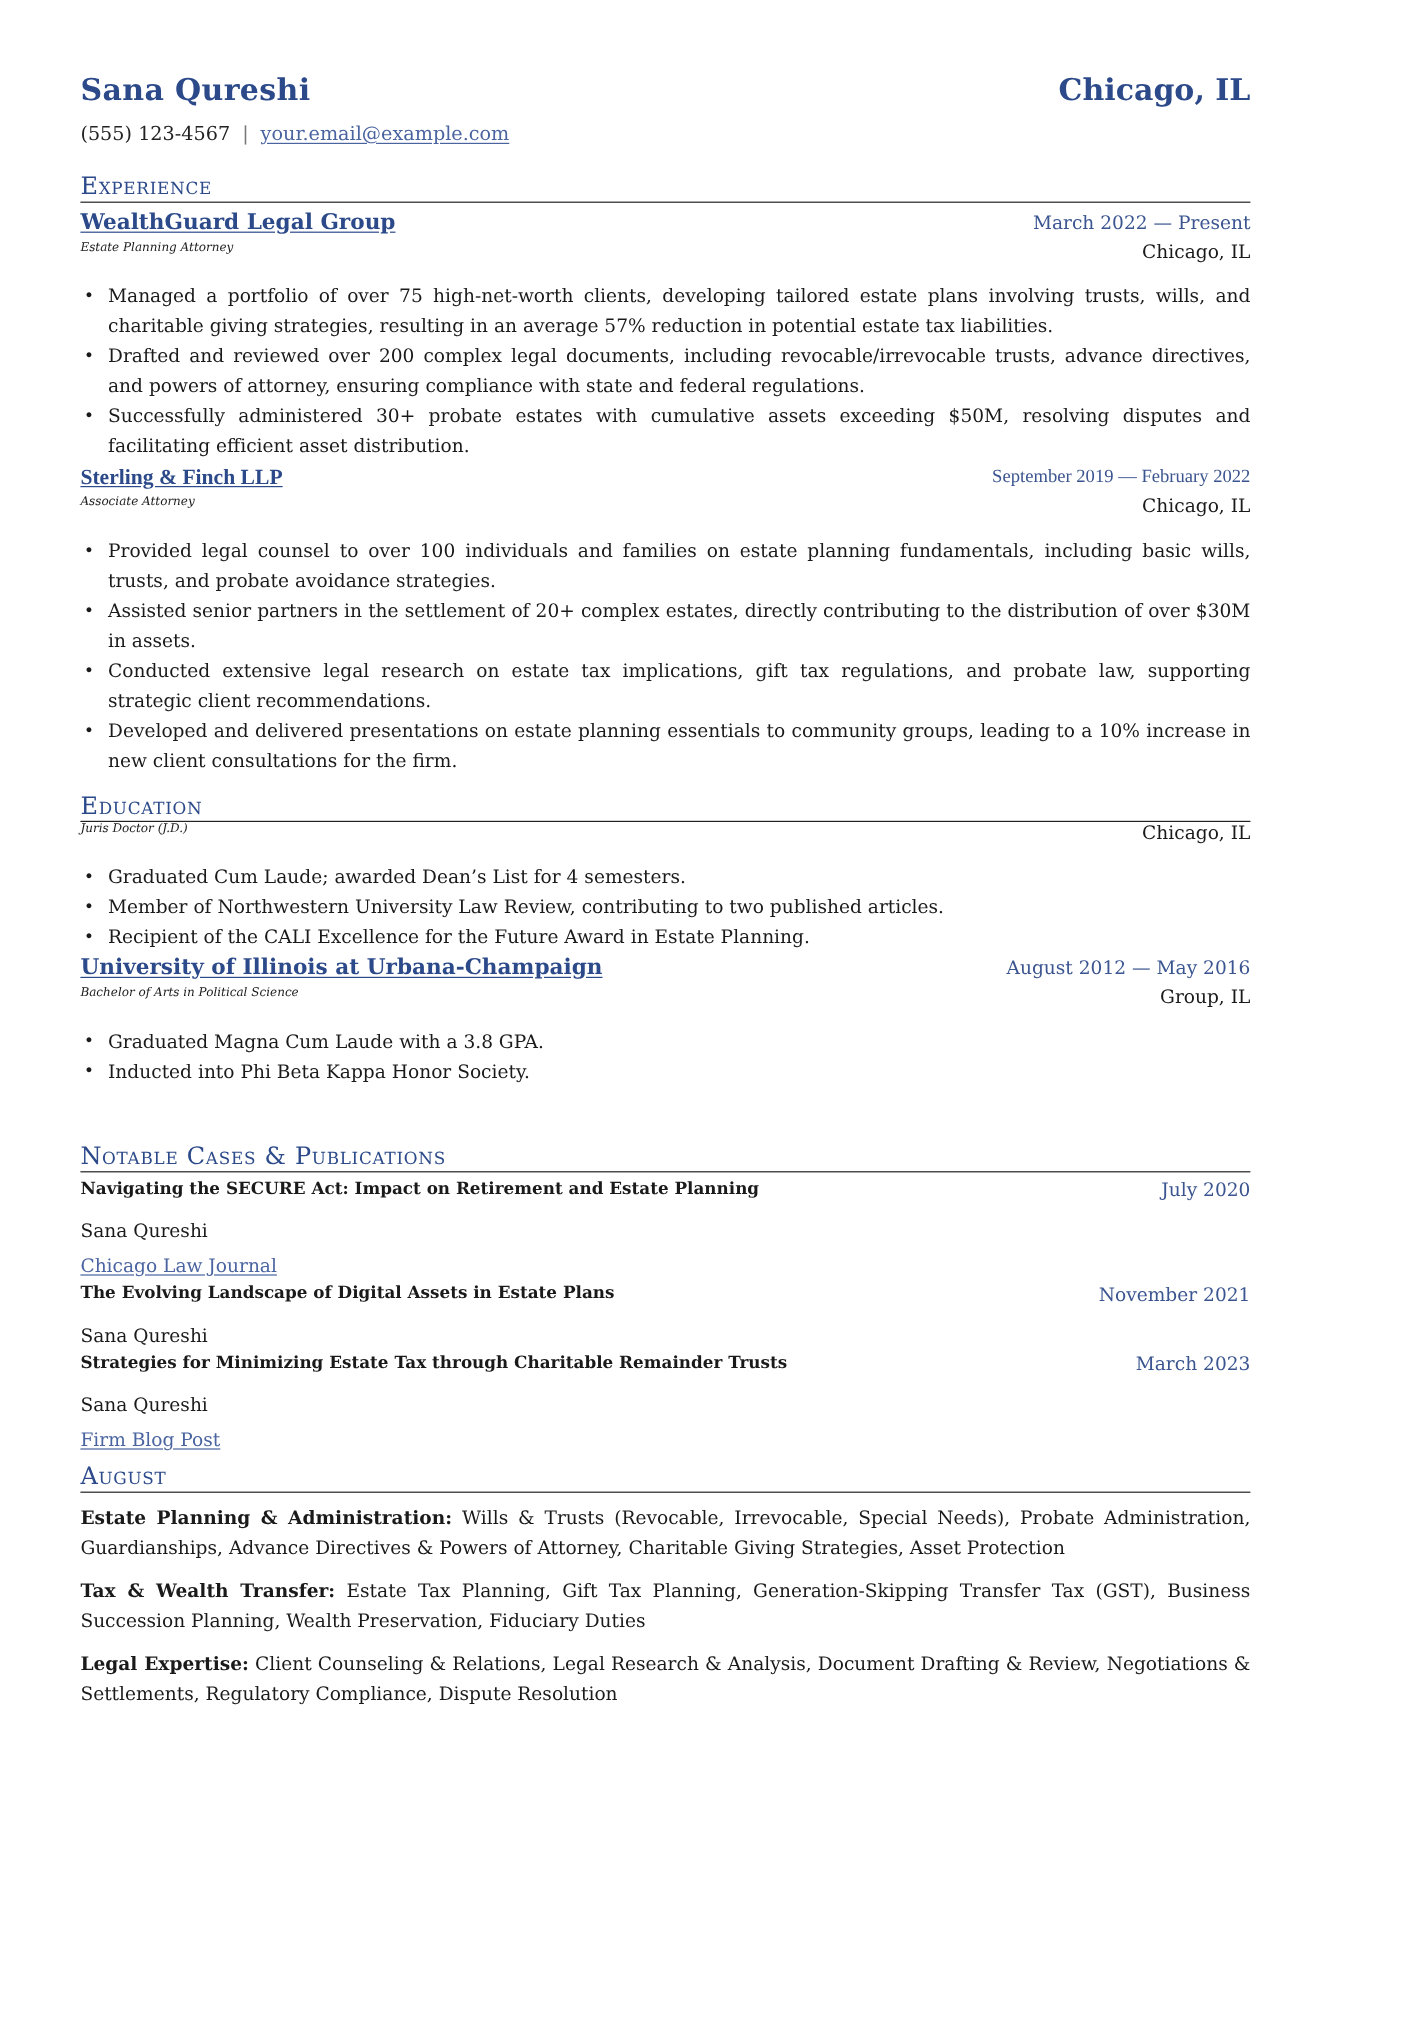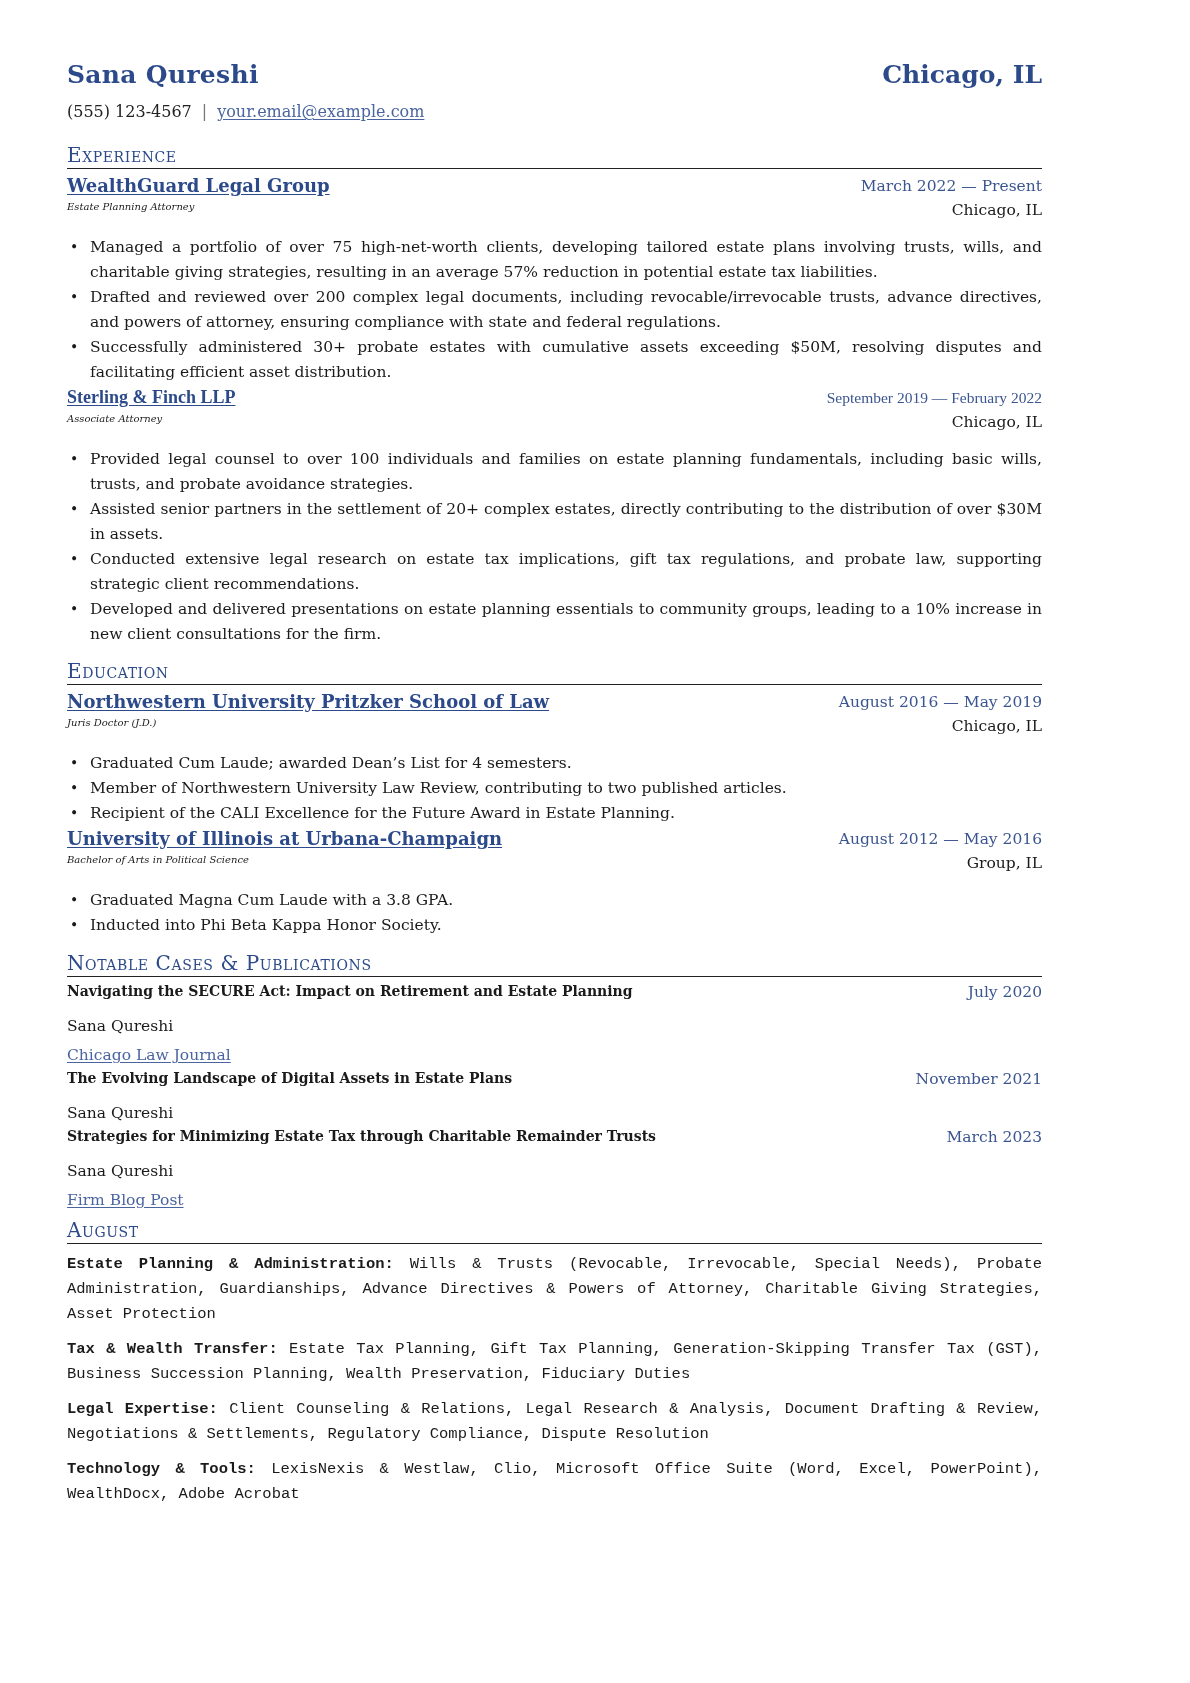--- a/index.html
+++ b/index.html
@@ -92,24 +92,20 @@
         <li>Conducted extensive legal research on estate tax implications, gift tax regulations, and probate law, supporting strategic client recommendations.</li>
         <li>Developed and delivered presentations on estate planning essentials to community groups, leading to a 10% increase in new client consultations for the firm.</li>
       </ul>
     </div>
   </div>
 
   <div class="section" style="top:659px;">
     <div class="section-title">Education</div>
 
     <div>
-      <div class="entry-head">
-        <a class="entry-name link" href="#">Northwestern University Pritzker School of Law</a>
-        <span class="entry-date">August 2016 — May 2019</span>
-      </div>
       <div class="entry-sub">
         <span class="entry-role">Juris Doctor (J.D.)</span>
         <span class="entry-loc">Chicago, IL</span>
       </div>
       <ul class="bullets">
         <li>Graduated Cum Laude; awarded Dean’s List for 4 semesters.</li>
         <li>Member of Northwestern University Law Review, contributing to two published articles.</li>
         <li>Recipient of the CALI Excellence for the Future Award in Estate Planning.</li>
       </ul>
     </div>
@@ -155,21 +151,20 @@
         <span class="pub-title">Strategies for Minimizing Estate Tax through Charitable Remainder Trusts</span>
         <span class="pub-date">March 2023</span>
       </div>
       <div class="pub-line">Sana Qureshi</div>
       <div class="pub-line"><a class="link-plain" href="#">Firm Blog Post</a></div>
     </div>
   </div>
 
   <div class="section" style="top:1218px;">
     <div class="section-title">August</div>
-    <div style="margin-top:8px;font-family:Liberation Mono, monospace;">
+    <div style="margin-top:8px;">
       <div class="skill"><b>Estate Planning &amp; Administration:</b> <span>Wills &amp; Trusts (Revocable, Irrevocable, Special Needs), Probate Administration, Guardianships, Advance Directives &amp; Powers of Attorney, Charitable Giving Strategies, Asset Protection</span></div>
       <div class="skill"><b>Tax &amp; Wealth Transfer:</b> <span>Estate Tax Planning, Gift Tax Planning, Generation-Skipping Transfer Tax (GST), Business Succession Planning, Wealth Preservation, Fiduciary Duties</span></div>
       <div class="skill"><b>Legal Expertise:</b> <span>Client Counseling &amp; Relations, Legal Research &amp; Analysis, Document Drafting &amp; Review, Negotiations &amp; Settlements, Regulatory Compliance, Dispute Resolution</span></div>
-      <div class="skill"><b>Technology &amp; Tools:</b> <span>LexisNexis &amp; Westlaw, Clio, Microsoft Office Suite (Word, Excel, PowerPoint), WealthDocx, Adobe Acrobat</span></div>
     </div>
   </div>
 
 </div>
 
 </body></html>

